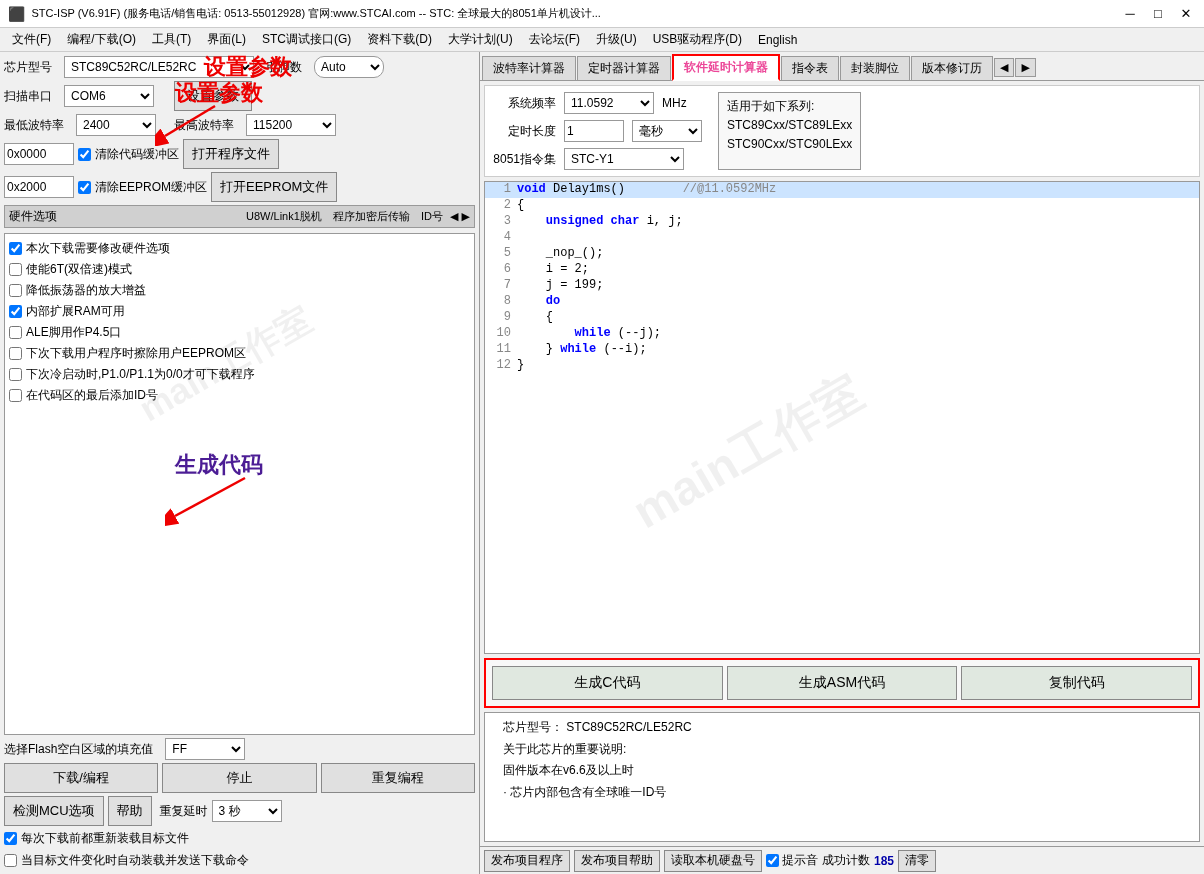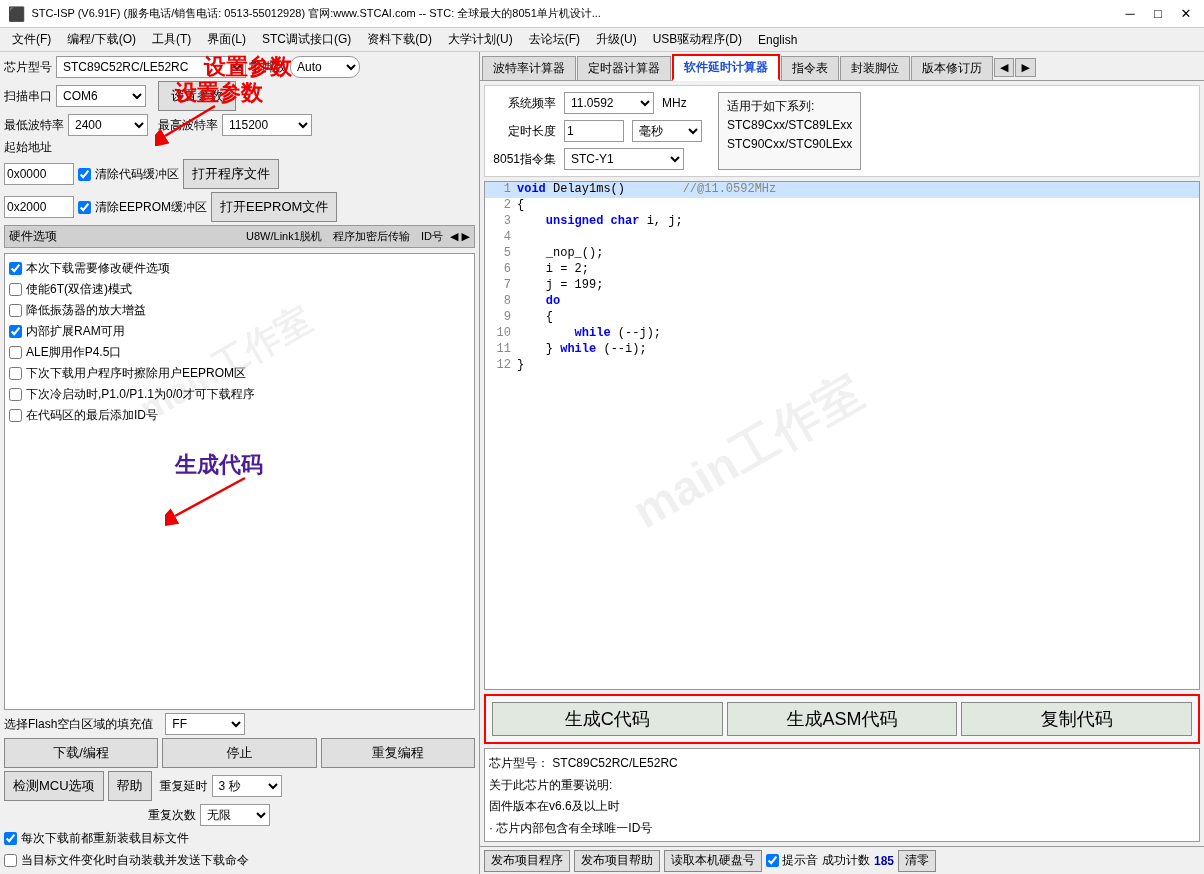--- a/index.html
+++ b/index.html
@@ -46,21 +46,21 @@
       border-right: 1px solid #999;
       display: flex;
       flex-direction: column;
       background: #f0f0f0;
       padding: 4px;
       gap: 3px;
       overflow: hidden;
       flex-shrink: 0;
     }
 
-    .row { display: flex; align-items: center; gap: 4px; }
+    .row { display: flex; align-items: center; gap: 12px; }
     .label { white-space: nowrap; font-size: 12px; }
     
     select, input[type=text] {
       font-size: 12px;
       font-family: 'SimSun', sans-serif;
       border: 1px solid #999;
       background: #fff;
       height: 22px;
       padding: 0 2px;
     }
@@ -150,21 +150,21 @@
     }
     .tab.active {
       background: #fff;
       border-bottom: 1px solid #fff;
       margin-bottom: -1px;
       position: relative;
       z-index: 1;
       border: 2px solid #f00;
       border-bottom: 2px solid #fff;
       font-weight: bold;
-      color: #1d4ed8;
+      color: #ec4899;
     }
     .tab-nav-btn {
       border: 1px solid #999;
       background: #ddd;
       cursor: pointer;
       padding: 2px 5px;
       font-size: 11px;
       align-self: center;
     }
 
@@ -225,37 +225,37 @@
       display: flex;
       gap: 4px;
       margin: 4px;
       padding: 6px;
       border: 2px solid #f00;
       background: #f8f8f8;
     }
     .gen-btn {
       flex: 1;
       height: 34px;
-      font-size: 18px;
+      font-size: 14px;
       font-family: 'SimSun', sans-serif;
       border: 1px solid #888;
       background: #e0e8e0;
       cursor: pointer;
     }
 
     
     #info-area {
       margin: 0 4px 4px 4px;
       border: 1px solid #999;
       background: #fff;
-      padding: 4px 4px;
+      padding: 4px 18px;
       font-size: 12px;
       line-height: 1.8;
       overflow-y: auto;
-      height: 94px;
+      height: 130px;
       flex-shrink: 0;
     }
 
     
     #status-bar {
       display: flex;
       align-items: center;
       gap: 4px;
       border-top: 1px solid #999;
       padding: 2px 4px;
@@ -372,23 +372,20 @@
           <span class="label">最低波特率</span>
           <select style="width:80px;">
             <option>2400</option>
           </select>
           <span class="label" style="margin-left:6px;">最高波特率</span>
           <select style="width:90px;">
             <option>115200</option>
           </select>
         </div>
 
-        <div style="display:flex;gap:6px;align-items:center;">
-          <span class="label">起始地址</span>
-        </div>
         <div class="row" style="gap:4px;">
           <input type="text" value="0x0000" class="addr-input" style="">
           <input type="checkbox" checked="" style="">
           <span class="label">清除代码缓冲区</span>
           <button class="btn">打开程序文件</button>
         </div>
         <div class="row" style="gap:4px;">
           <input type="text" value="0x2000" class="addr-input" style="">
           <input type="checkbox" checked="" style="">
           <span class="label">清除EEPROM缓冲区</span>
@@ -453,27 +450,20 @@
           <button class="btn btn-wide">停止</button>
           <button class="btn btn-wide">重复编程</button>
         </div>
 
         <div class="bottom-row2">
           <button class="btn">检测MCU选项</button>
           <button class="btn">帮助</button>
           <span class="label" style="margin-left:4px;">重复延时</span>
           <select style="width:70px;">
             <option>3 秒</option>
-          </select>
-        </div>
-        <div class="bottom-row2">
-          <span style="width:140px;"></span>
-          <span class="label">重复次数</span>
-          <select style="width:70px;">
-            <option>无限</option>
           </select>
         </div>
 
         <div class="check-row">
           <input type="checkbox" checked="" style="">
           <span>每次下载前都重新装载目标文件</span>
         </div>
         <div class="check-row">
           <input type="checkbox" style="">
           <span>当目标文件变化时自动装载并发送下载命令</span>

